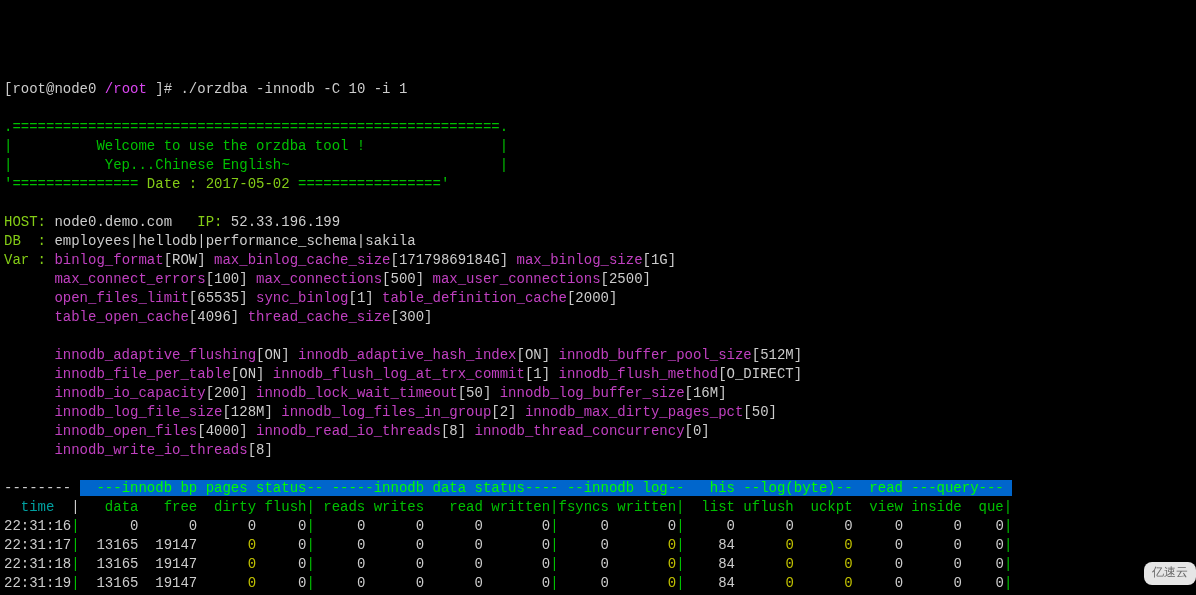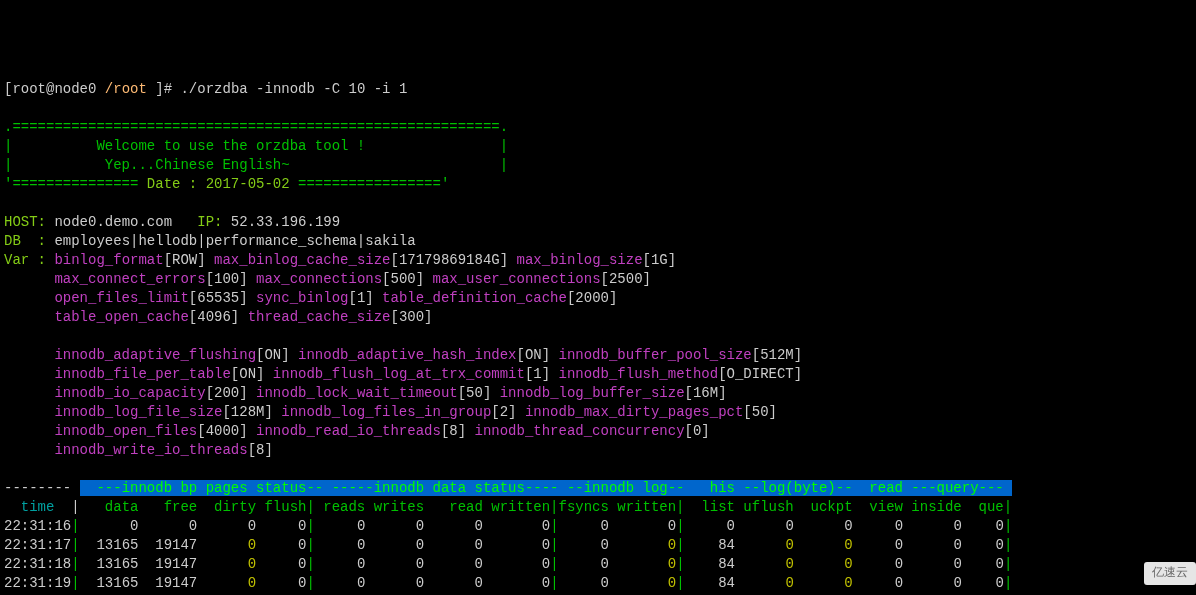--- a/index.html
+++ b/index.html
@@ -11,34 +11,34 @@
       line-height: 19px;
       white-space: pre;
       padding: 4px;
       width: 1196px;
       height: 595px;
       overflow: hidden;
     }
     .white { color: #cccccc; }
     .red { color: #84cc16; }
     .green { color: #00c000; }
-    .blue { color: #fdba74; }
+    .blue { color: #d946ef; }
     .magenta { color: #c040c0; }
     .yellow { color: #c0c000; }
     .bg-blue { background: #0066cc; color: #00ff00; margin-top: 24px; }
     .time-col { color: #00a0a0; text-align: right; }
     .logo {
       position: absolute;
       right: 0;
       bottom: 10px;
       background: rgba(255,255,255,0.9);
       color: #666;
       padding: 2px 8px;
       font-size: 12px;
-      border-radius: 3px;
+      border-radius: 8px;
     }
   </style>
 </head>
 <body>
 
 
 
 <div><span class="white">[root@node0 </span><span class="blue">/root </span><span class="white">]# </span><span class="white">./orzdba -innodb -C 10 -i 1</span>
 
 <span class="green">.==========================================================.</span>

